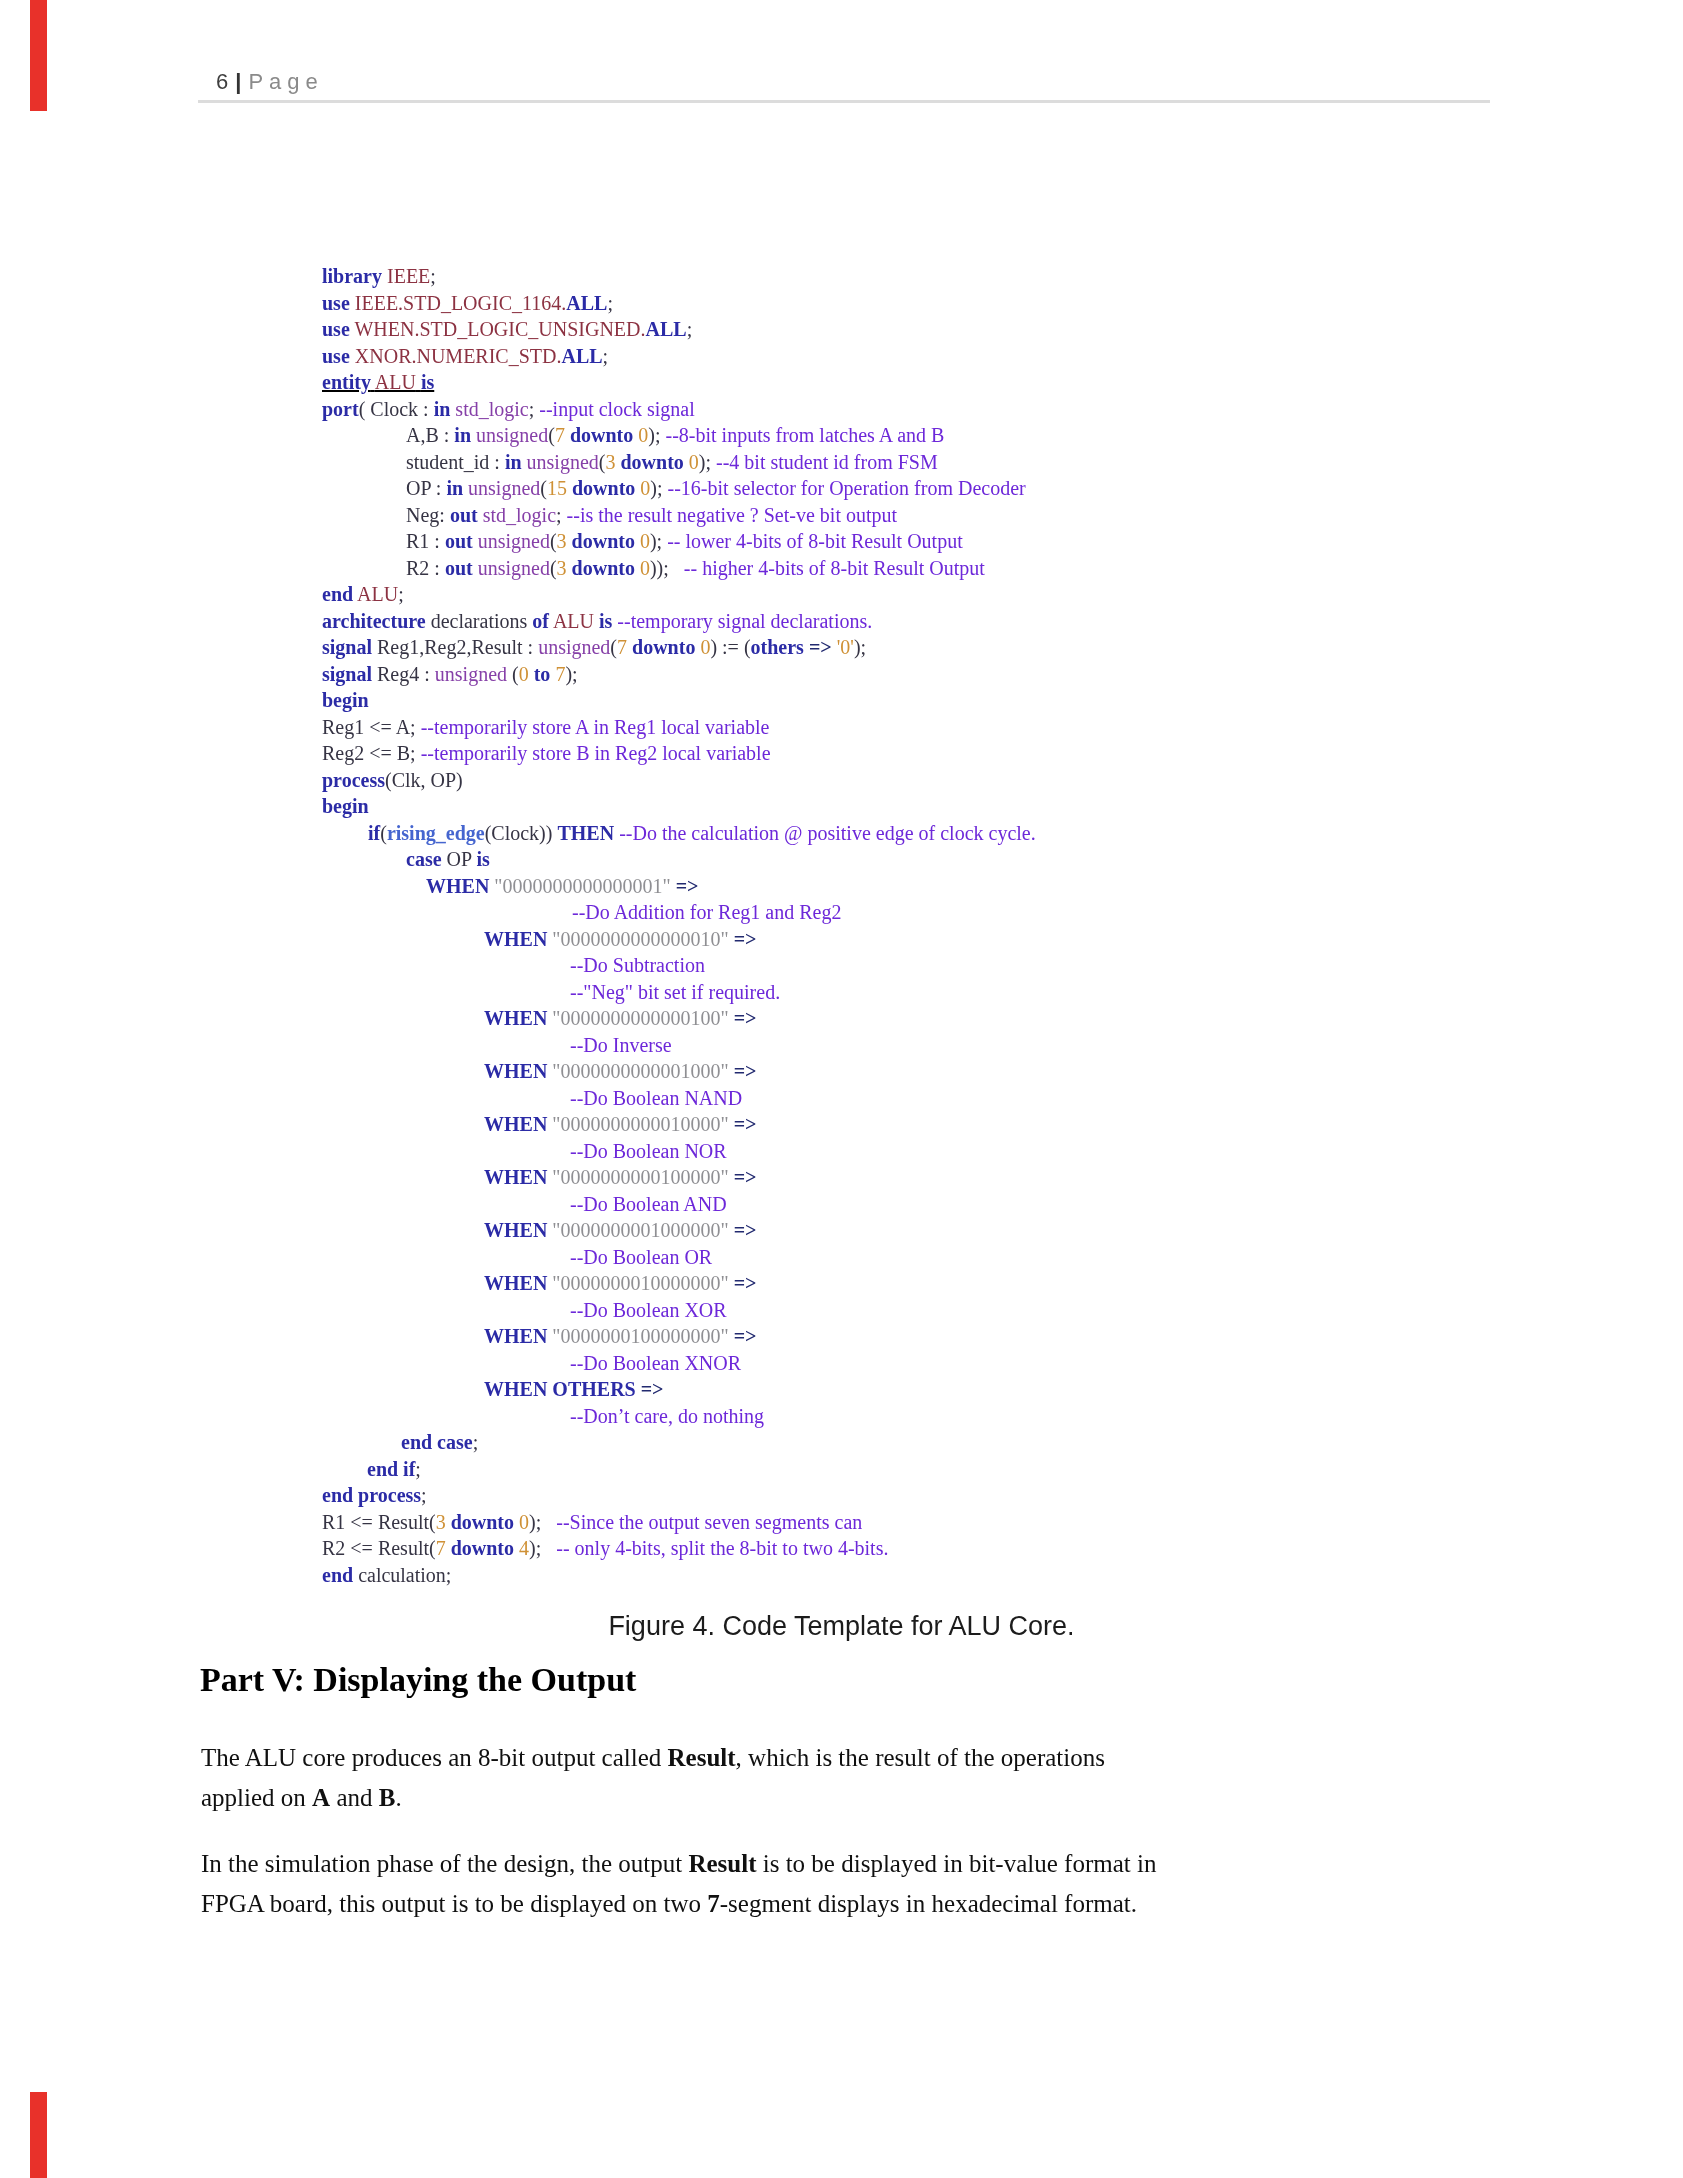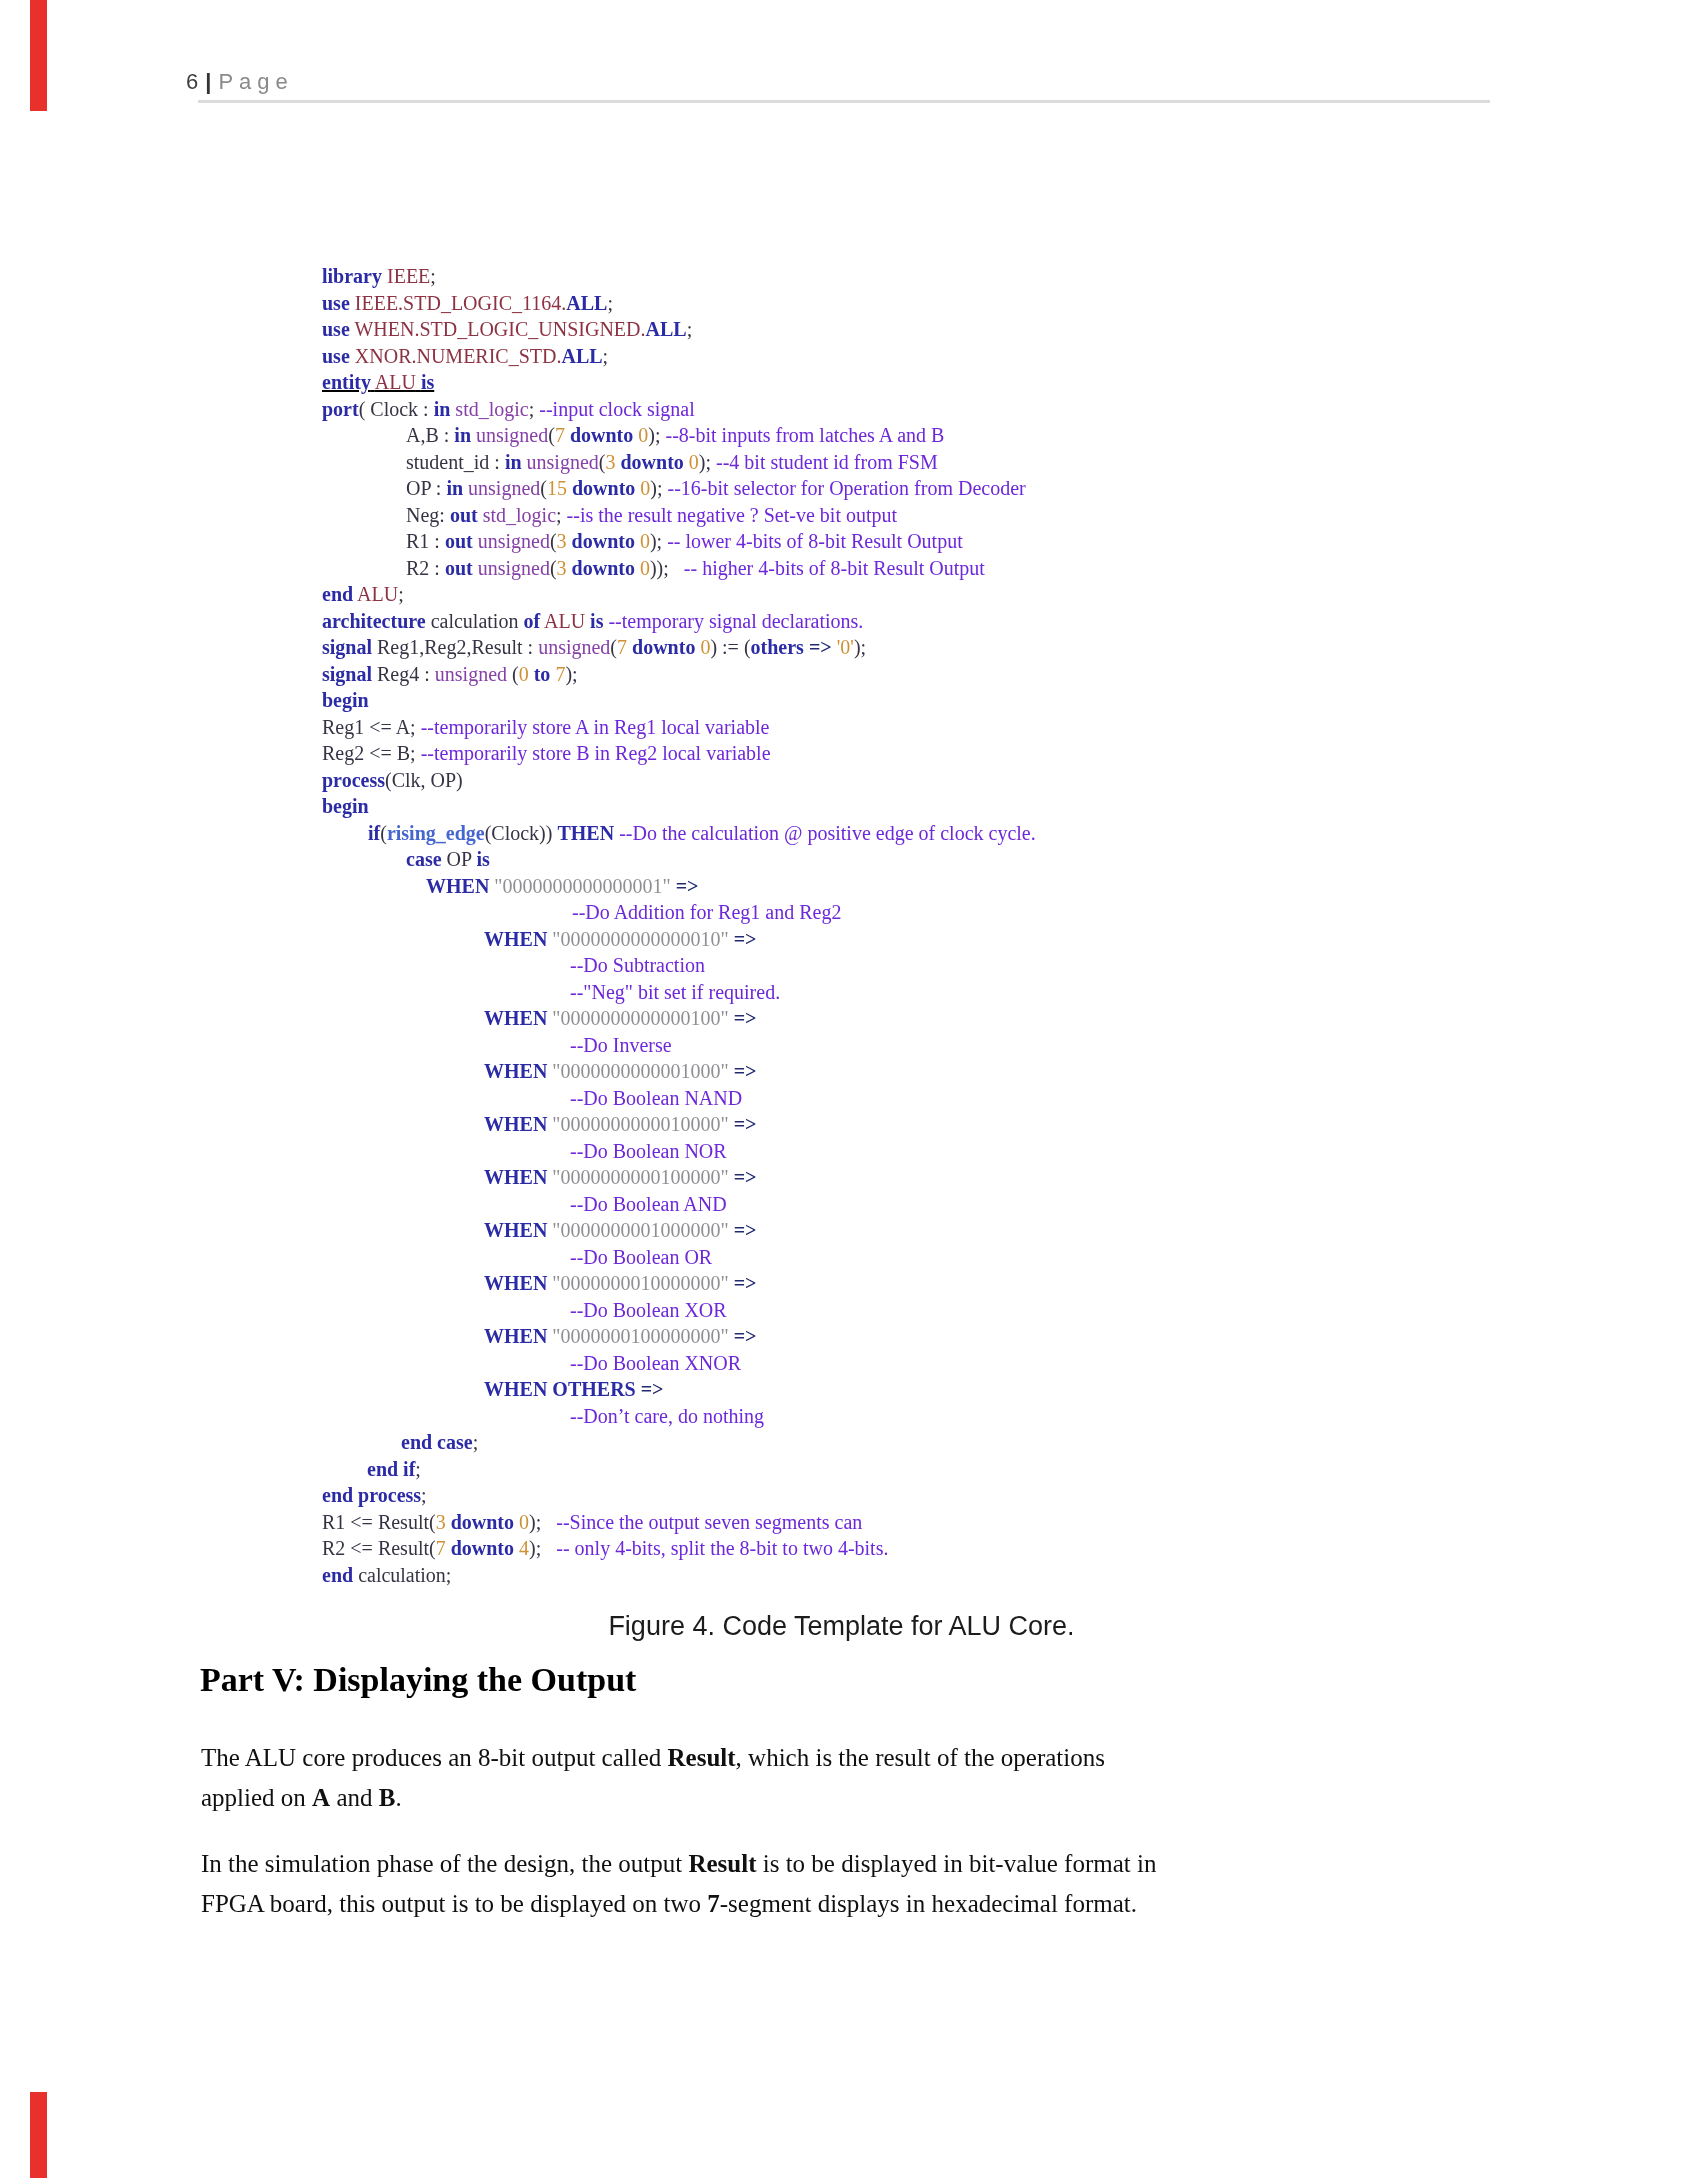--- a/index.html
+++ b/index.html
@@ -10,21 +10,21 @@
     font-family:"Liberation Serif", serif;
     overflow:hidden;
   }
   
   .edge-mark{position:absolute;left:30px;width:17px;background:#e8312a;}
   .edge-mark.top{top:0;height:111px;}
   .edge-mark.bottom{top:2092px;height:86px;}
 
   
   .hdr{
-    position:absolute;left:186px;top:69px;
+    position:absolute;left:216px;top:69px;
     font-family:"Liberation Sans", sans-serif;
     font-size:22px;color:#404040;white-space:nowrap;
   }
   .hdr .num{color:#3f3f3f;}
   .hdr .bar{color:#333333;font-weight:700;margin:0 7px;}
   .hdr .lbl{color:#8a8a8a;letter-spacing:6px;}
   .hdr-rule{
     position:absolute;left:198px;top:100px;width:1292px;height:3px;
     background:#dcdcdc;
   }
@@ -90,21 +90,21 @@
       <div class="cl" style="padding-left: 0px;"><span class="tk-kw">use</span><span class="tk-id"> </span><span class="tk-pkg">XNOR.NUMERIC_STD.</span><span class="tk-kw">ALL</span><span class="tk-id">;</span></div>
       <div class="cl" style="padding-left: 0px; text-decoration: underline;"><span class="tk-kw">entity</span><span class="tk-id"> </span><span class="tk-pkg">ALU</span><span class="tk-id"> </span><span class="tk-kw">is</span></div>
       <div class="cl" style="padding-left: 0px;"><span class="tk-kw">port</span><span class="tk-id">( Clock : </span><span class="tk-kw">in</span><span class="tk-id"> </span><span class="tk-typ">std_logic</span><span class="tk-id">; </span><span class="tk-com">--input clock signal</span></div>
       <div class="cl" style="padding-left: 84px;"><span class="tk-id">A,B : </span><span class="tk-kw">in</span><span class="tk-id"> </span><span class="tk-typ">unsigned</span><span class="tk-id">(</span><span class="tk-num">7</span><span class="tk-id"> </span><span class="tk-kw">downto</span><span class="tk-id"> </span><span class="tk-num">0</span><span class="tk-id">); </span><span class="tk-com">--8-bit inputs from latches A and B</span></div>
       <div class="cl" style="padding-left: 84px;"><span class="tk-id">student_id : </span><span class="tk-kw">in</span><span class="tk-id"> </span><span class="tk-typ">unsigned</span><span class="tk-id">(</span><span class="tk-num">3</span><span class="tk-id"> </span><span class="tk-kw">downto</span><span class="tk-id"> </span><span class="tk-num">0</span><span class="tk-id">); </span><span class="tk-com">--4 bit student id from FSM</span></div>
       <div class="cl" style="padding-left: 84px;"><span class="tk-id">OP : </span><span class="tk-kw">in</span><span class="tk-id"> </span><span class="tk-typ">unsigned</span><span class="tk-id">(</span><span class="tk-num">15</span><span class="tk-id"> </span><span class="tk-kw">downto</span><span class="tk-id"> </span><span class="tk-num">0</span><span class="tk-id">); </span><span class="tk-com">--16-bit selector for Operation from Decoder</span></div>
       <div class="cl" style="padding-left: 84px;"><span class="tk-id">Neg: </span><span class="tk-kw">out</span><span class="tk-id"> </span><span class="tk-typ">std_logic</span><span class="tk-id">; </span><span class="tk-com">--is the result negative ? Set-ve bit output</span></div>
       <div class="cl" style="padding-left: 84px;"><span class="tk-id">R1 : </span><span class="tk-kw">out</span><span class="tk-id"> </span><span class="tk-typ">unsigned</span><span class="tk-id">(</span><span class="tk-num">3</span><span class="tk-id"> </span><span class="tk-kw">downto</span><span class="tk-id"> </span><span class="tk-num">0</span><span class="tk-id">); </span><span class="tk-com">-- lower 4-bits of 8-bit Result Output</span></div>
       <div class="cl" style="padding-left: 84px;"><span class="tk-id">R2 : </span><span class="tk-kw">out</span><span class="tk-id"> </span><span class="tk-typ">unsigned</span><span class="tk-id">(</span><span class="tk-num">3</span><span class="tk-id"> </span><span class="tk-kw">downto</span><span class="tk-id"> </span><span class="tk-num">0</span><span class="tk-id">));   </span><span class="tk-com">-- higher 4-bits of 8-bit Result Output</span></div>
       <div class="cl" style="padding-left: 0px;"><span class="tk-kw">end</span><span class="tk-id"> </span><span class="tk-pkg">ALU</span><span class="tk-id">;</span></div>
-      <div class="cl" style="padding-left: 0px;"><span class="tk-kw">architecture</span><span class="tk-id"> calculation </span><span class="tk-kw">of</span><span class="tk-id"> </span><span class="tk-pkg">ALU</span><span class="tk-id"> </span><span class="tk-kw">is</span><span class="tk-id"> </span><span class="tk-com">--temporary signal declarations.</span></div>
+      <div class="cl" style="padding-left: 0px;"><span class="tk-kw">architecture</span><span class="tk-id"> declarations </span><span class="tk-kw">of</span><span class="tk-id"> </span><span class="tk-pkg">ALU</span><span class="tk-id"> </span><span class="tk-kw">is</span><span class="tk-id"> </span><span class="tk-com">--temporary signal declarations.</span></div>
       <div class="cl" style="padding-left: 0px;"><span class="tk-kw">signal</span><span class="tk-id"> Reg1,Reg2,Result : </span><span class="tk-typ">unsigned</span><span class="tk-id">(</span><span class="tk-num">7</span><span class="tk-id"> </span><span class="tk-kw">downto</span><span class="tk-id"> </span><span class="tk-num">0</span><span class="tk-id">) := (</span><span class="tk-kw">others</span><span class="tk-id"> </span><span class="tk-opb">=&gt;</span><span class="tk-id"> </span><span class="tk-num">'0'</span><span class="tk-id">);</span></div>
       <div class="cl" style="padding-left: 0px;"><span class="tk-kw">signal</span><span class="tk-id"> Reg4 : </span><span class="tk-typ">unsigned</span><span class="tk-id"> (</span><span class="tk-num">0</span><span class="tk-id"> </span><span class="tk-kw">to</span><span class="tk-id"> </span><span class="tk-num">7</span><span class="tk-id">);</span></div>
       <div class="cl" style="padding-left: 0px;"><span class="tk-kw">begin</span></div>
       <div class="cl" style="padding-left: 0px;"><span class="tk-id">Reg1 &lt;= A; </span><span class="tk-com">--temporarily store A in Reg1 local variable</span></div>
       <div class="cl" style="padding-left: 0px;"><span class="tk-id">Reg2 &lt;= B; </span><span class="tk-com">--temporarily store B in Reg2 local variable</span></div>
       <div class="cl" style="padding-left: 0px;"><span class="tk-kw">process</span><span class="tk-id">(Clk, OP)</span></div>
       <div class="cl" style="padding-left: 0px;"><span class="tk-kw">begin</span></div>
       <div class="cl" style="padding-left: 46px;"><span class="tk-kw">if</span><span class="tk-id">(</span><span class="tk-fn">rising_edge</span><span class="tk-id">(Clock)) </span><span class="tk-kw">THEN</span><span class="tk-id"> </span><span class="tk-com">--Do the calculation @ positive edge of clock cycle.</span></div>
       <div class="cl" style="padding-left: 84px;"><span class="tk-kw">case</span><span class="tk-id"> OP </span><span class="tk-kw">is</span></div>
       <div class="cl" style="padding-left: 104px;"><span class="tk-kw">WHEN</span><span class="tk-id"> </span><span class="tk-str">"0000000000000001"</span><span class="tk-id"> </span><span class="tk-opb">=&gt;</span></div>

